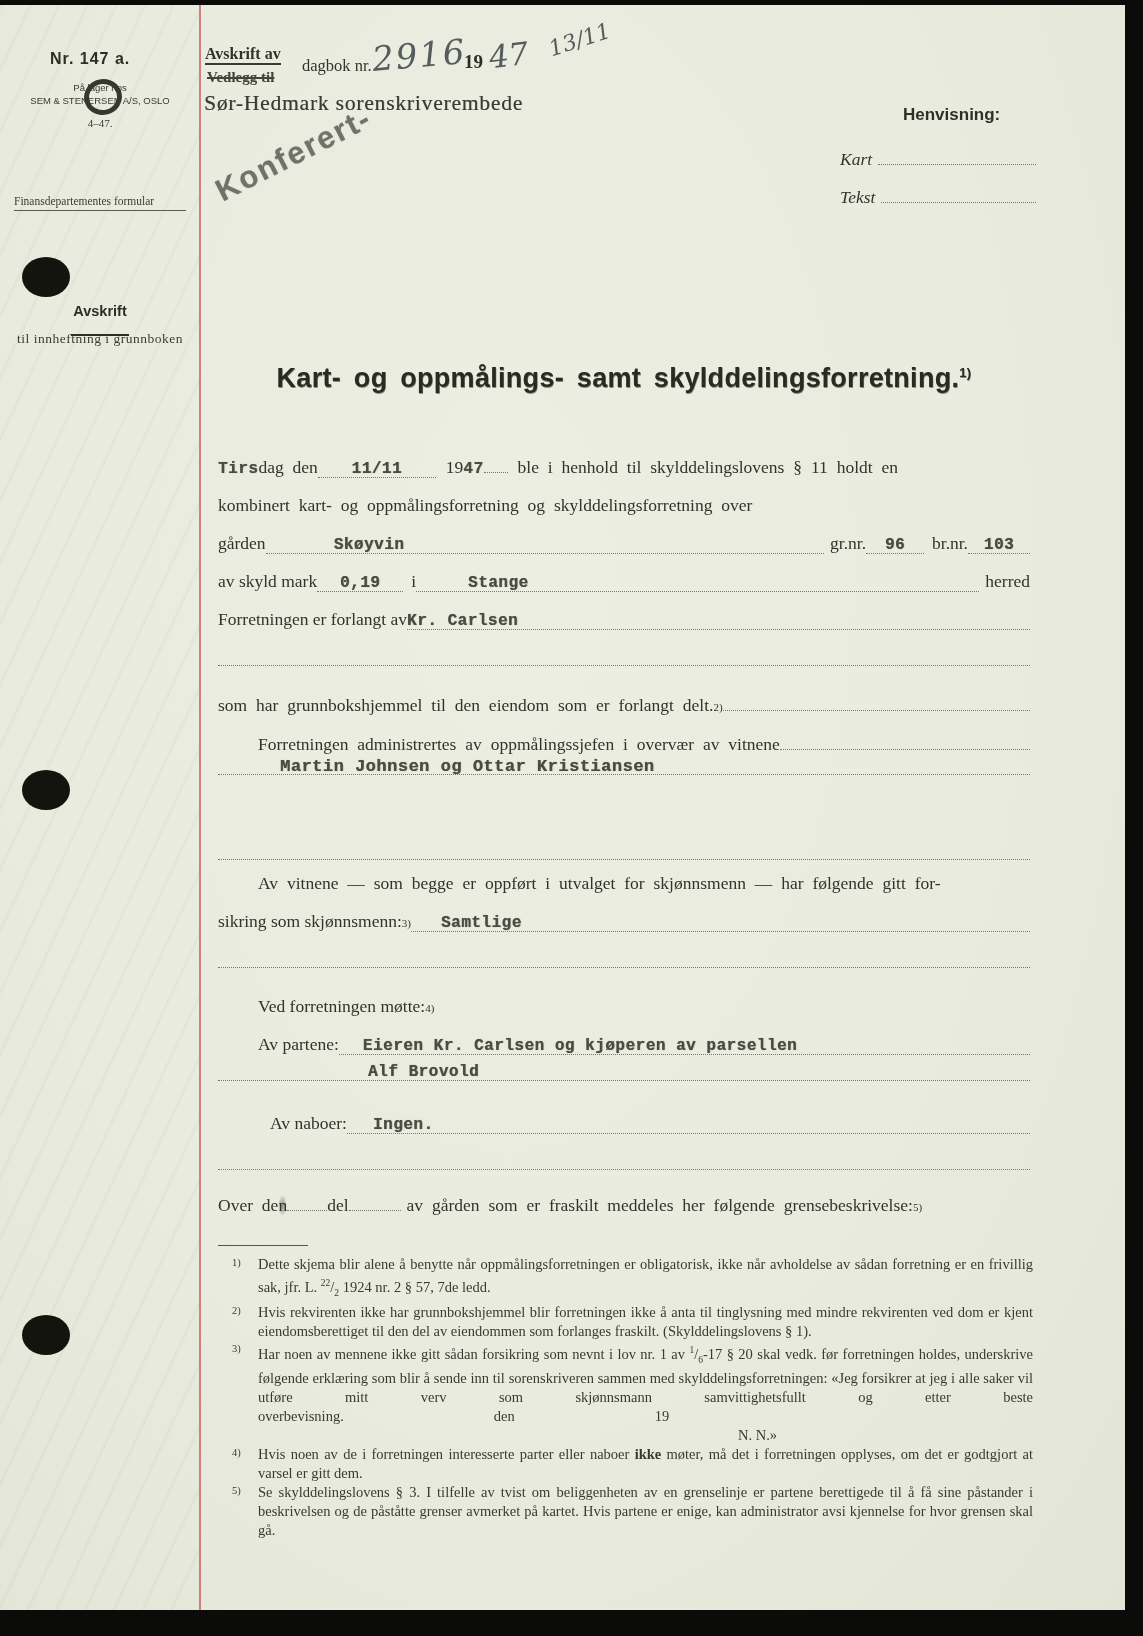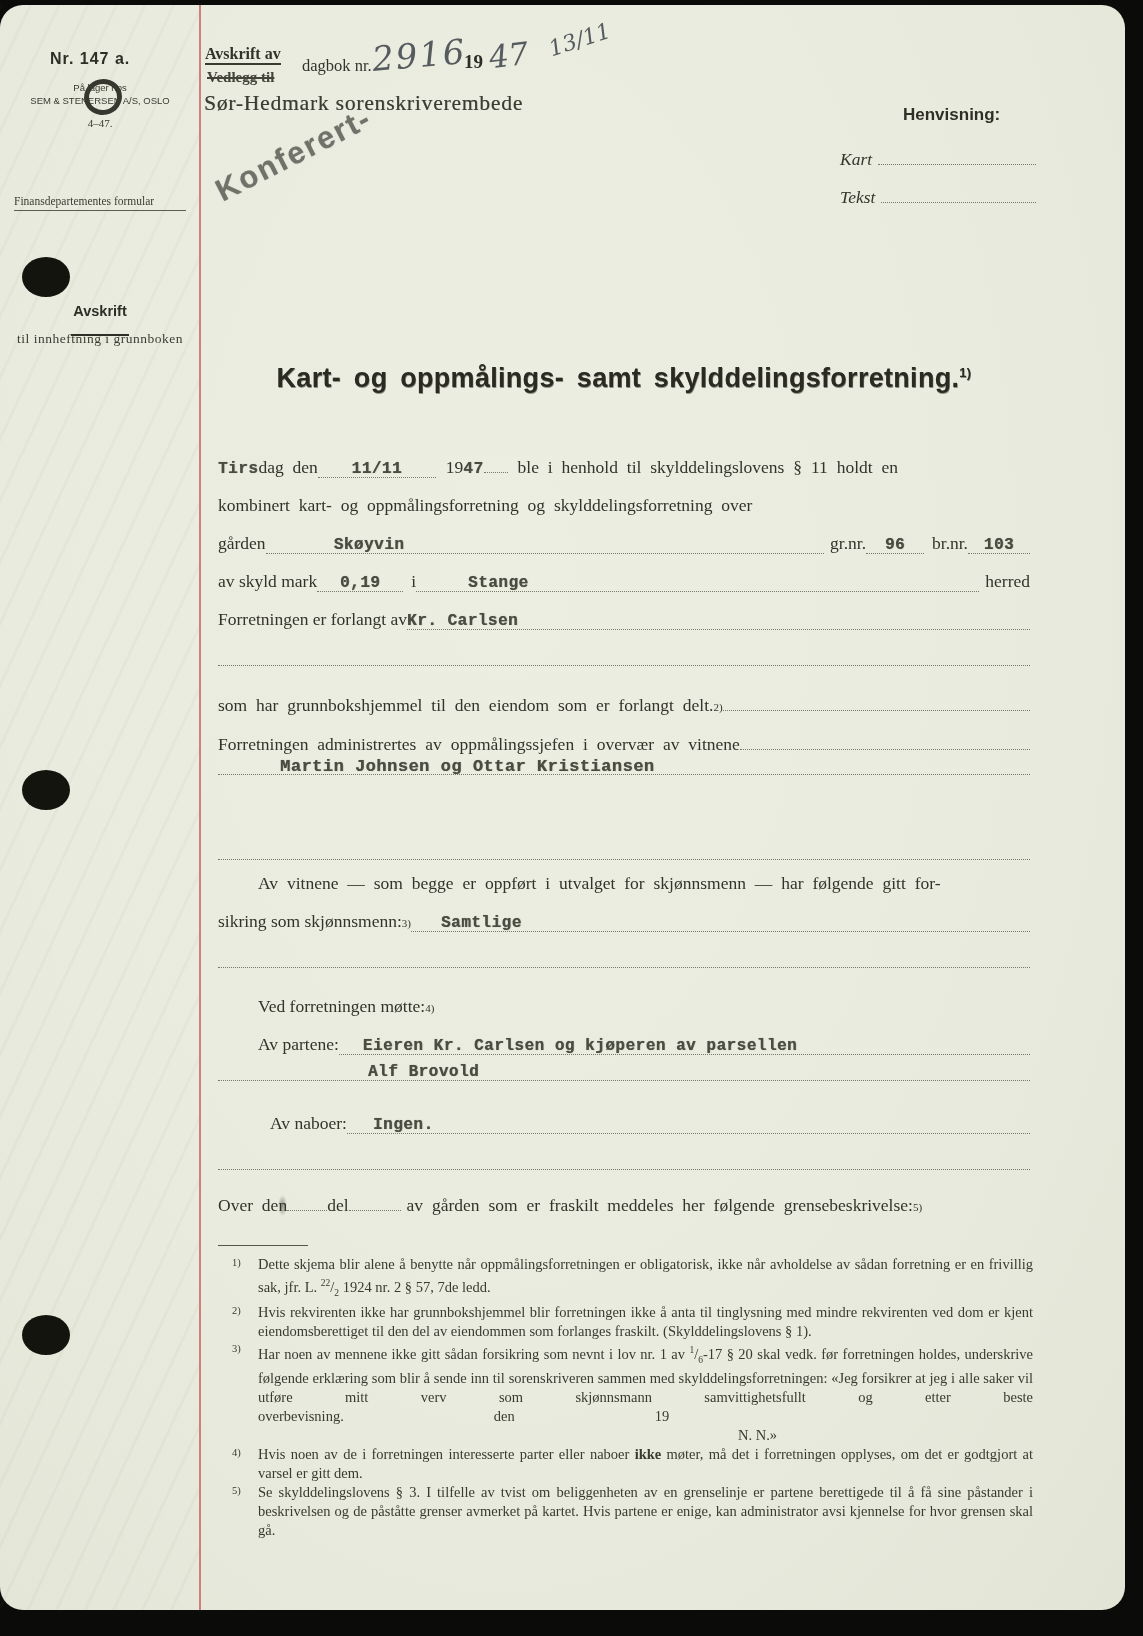--- a/index.html
+++ b/index.html
@@ -1,20 +1,20 @@
 <!DOCTYPE html>
 <html><head>
 <meta charset="utf-8">
 <style>
   html,body{margin:0;padding:0;background:#0e0e0c;}
   #canvas{position:relative;width:1143px;height:1636px;background:#0b0b09;overflow:hidden;
           font-family:"Liberation Serif",serif;}
   
   .paper{position:absolute;left:0;top:5px;width:1125px;height:1605px;
-         background:radial-gradient(ellipse at 45% 35%, #edeee2 0%, #e9ebde 55%, #e2e5d6 100%);border-radius:23px;}
+         background:radial-gradient(ellipse at 45% 35%, #edeee2 0%, #e9ebde 55%, #e2e5d6 100%);}
   .paper:before{content:"";position:absolute;left:0;top:0;width:200px;height:100%;
          background:repeating-linear-gradient(115deg, rgba(110,110,90,.045) 0 3px, rgba(0,0,0,0) 3px 26px);}
   .redline{position:absolute;left:199px;top:0;width:2px;height:100%;background:#d0807a;}
   .hole{position:absolute;left:22px;width:48px;height:40px;border-radius:50%;background:#14140f;}
 
   
   .m-formno{position:absolute;left:50px;top:45px;width:120px;font-family:"Liberation Sans",sans-serif;
             font-weight:bold;font-size:16px;color:#2e2e27;letter-spacing:1px;}
   .m-printer{position:absolute;left:12px;top:76px;width:176px;text-align:center;
              font-family:"Liberation Sans",sans-serif;font-size:9.5px;color:#3a3a32;line-height:13px;}
@@ -178,21 +178,21 @@
 
     <div class="dotline" style="top:646px;height:14px"></div>
 
     <div class="row" style="top:688px">
       <span class="pr just">som har grunnbokshjemmel til den eiendom som er forlangt delt.</span>
         <span class="pr sup">2)</span>
       <span class="fill"></span>
     </div>
 
     <div class="row" style="top:727px">
-      <span class="pr just" style="">Forretningen administrertes av oppmålingssjefen i overvær av vitnene</span>
+      <span class="pr just" style="margin-left:40px">Forretningen administrertes av oppmålingssjefen i overvær av vitnene</span>
       <span class="fill"></span>
     </div>
 
     <div class="row" style="top:752px;height:38px">
       <span class="fill">
           <span class="tw" style="margin-left:62px;font-size:17px">Martin Johnsen og Ottar Kristiansen</span>
         </span>
     </div>
 
     <div class="dotline" style="top:840px;height:14px"></div>

